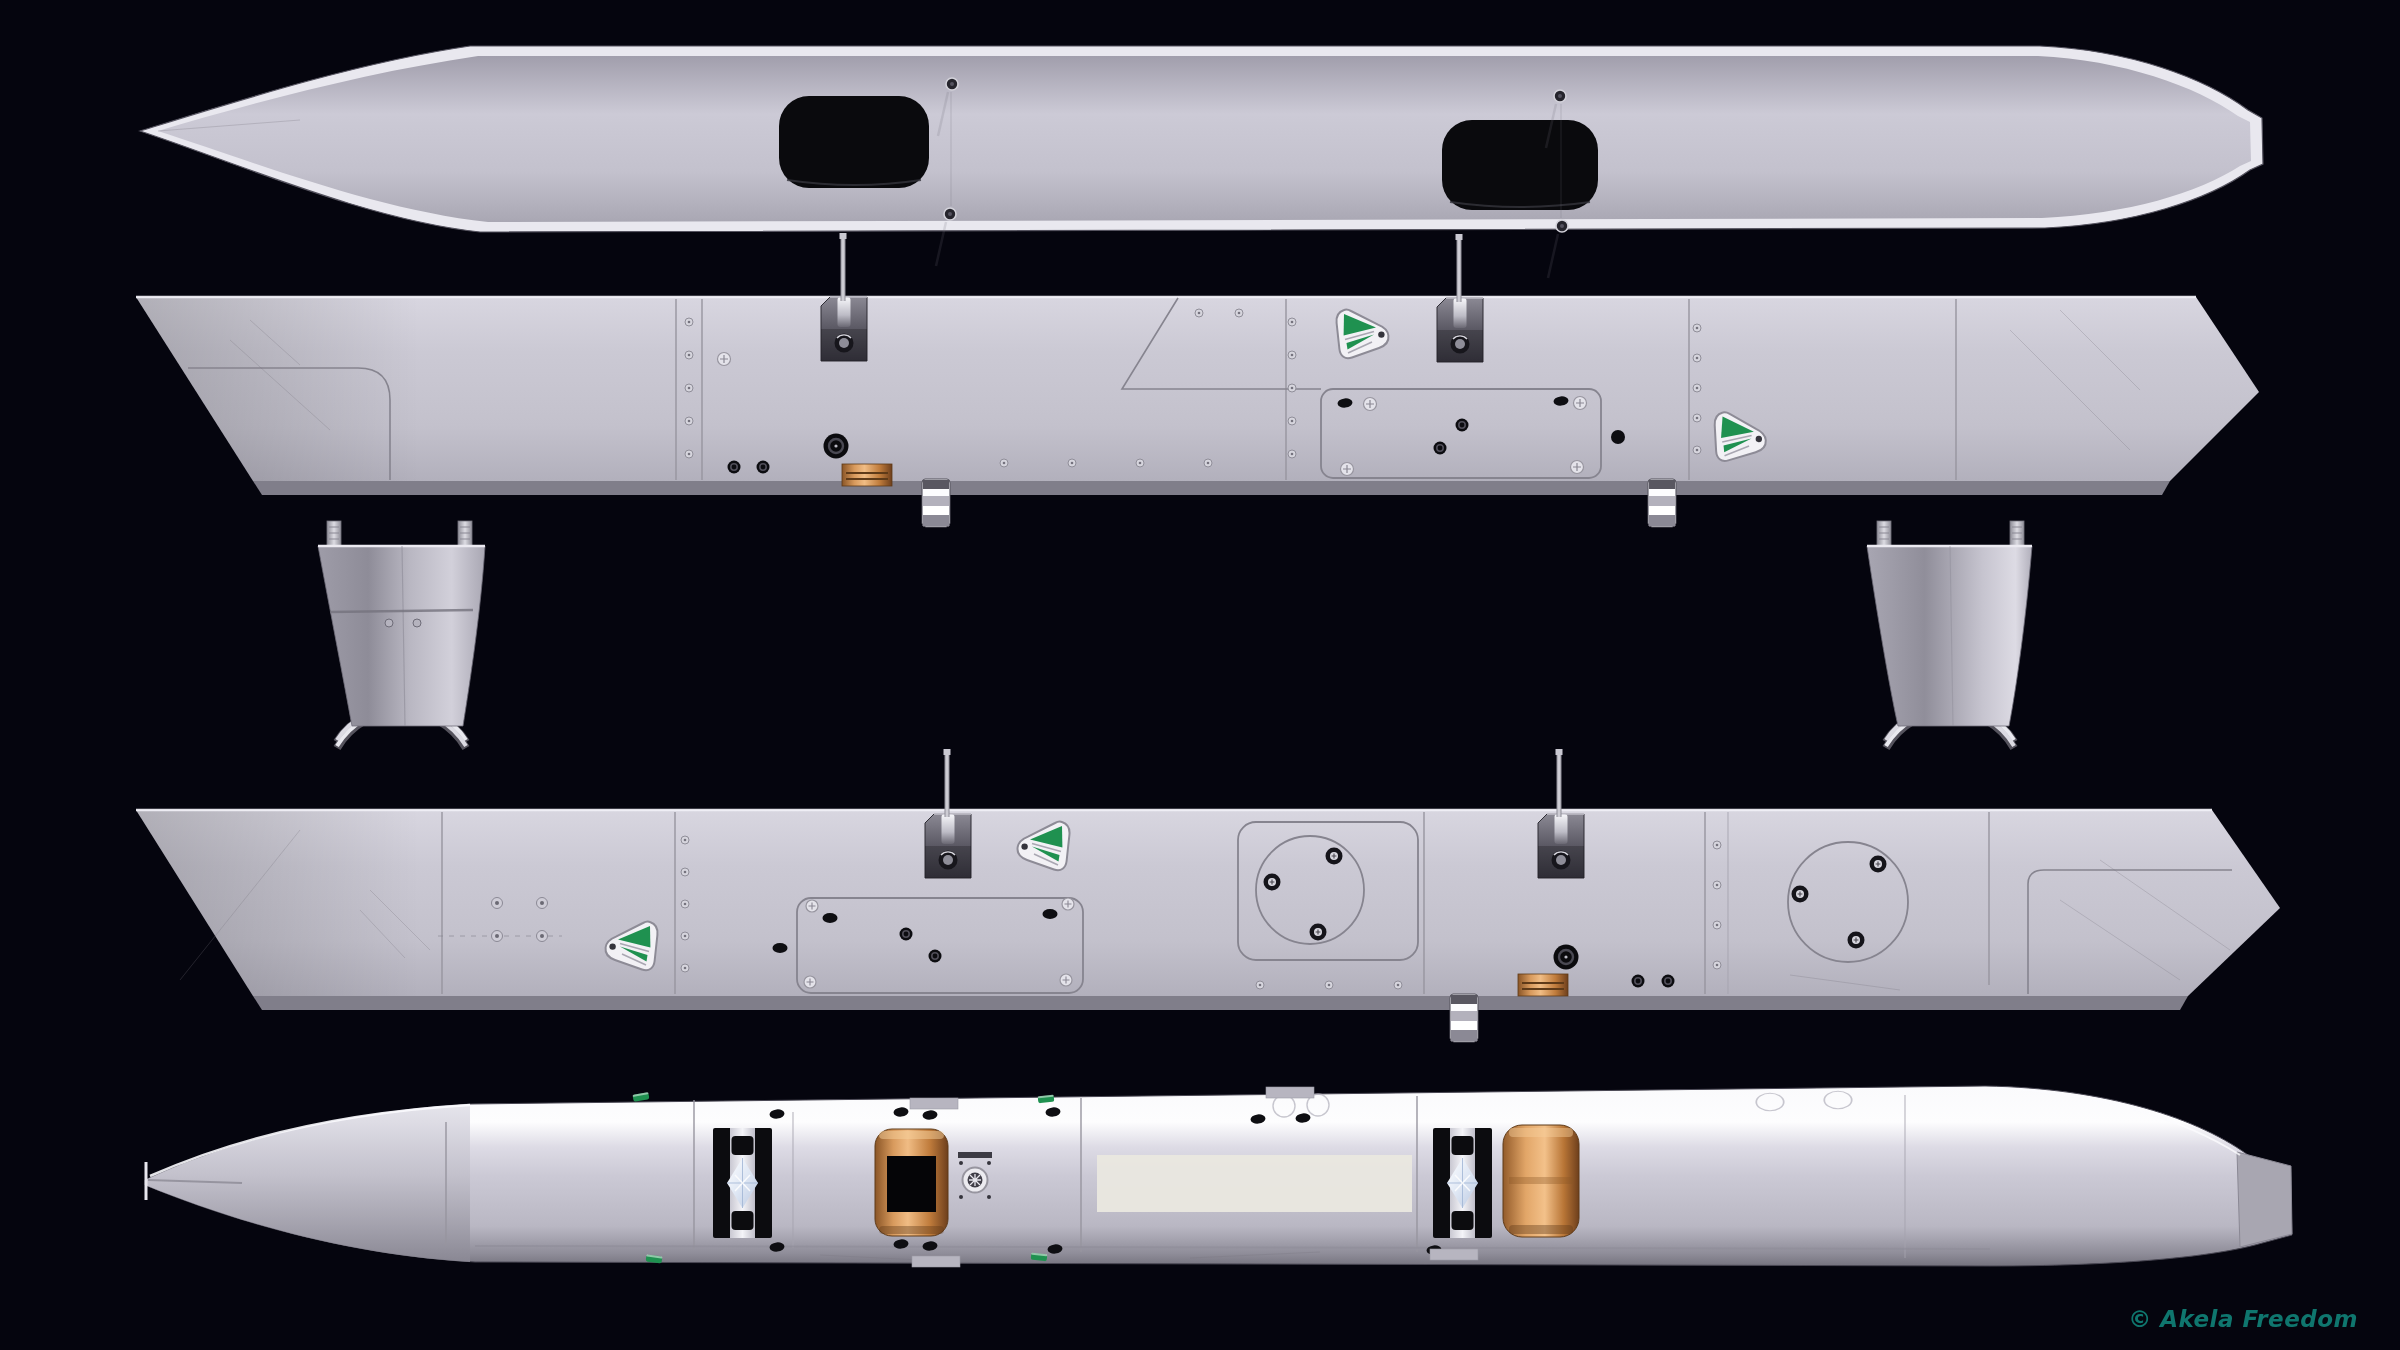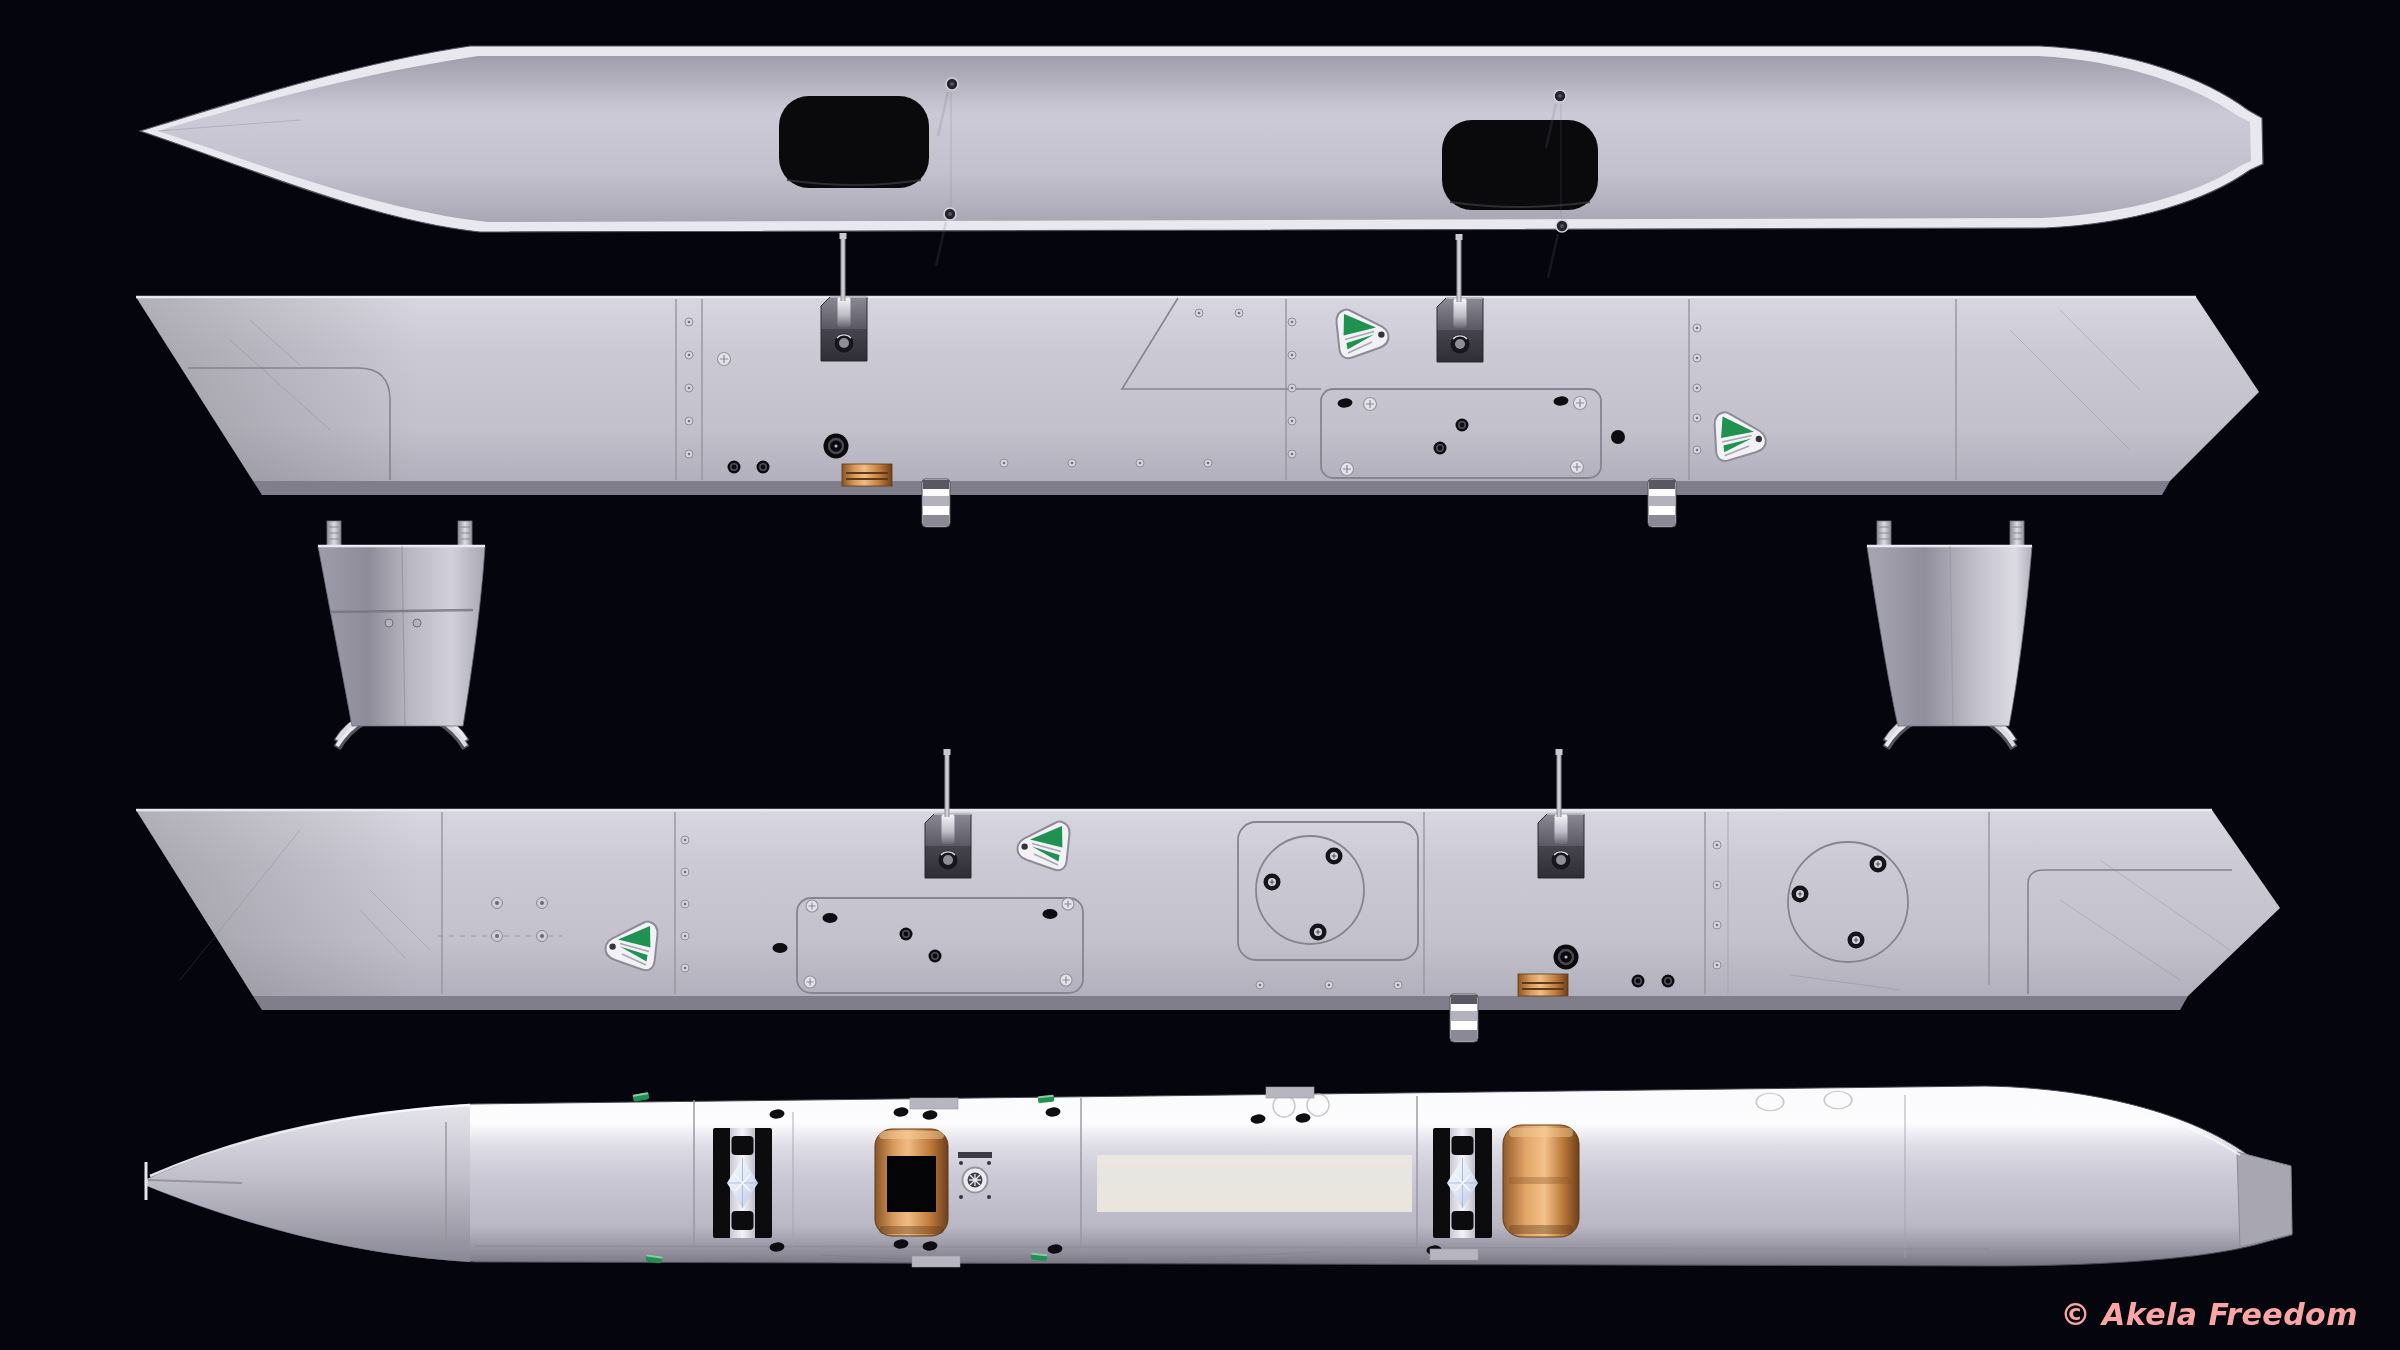--- a/index.html
+++ b/index.html
@@ -7,21 +7,21 @@
   }
   html,body{margin:0;padding:0;}
   body{
     width:2400px;height:1350px;overflow:hidden;position:relative;
     background:var(--background,#05050e);
     font-family:"DejaVu Sans","Liberation Sans",sans-serif;
   }
   #scene{position:absolute;left:0;top:0;}
   .watermark{
     position:absolute;right:42px;bottom:18px;
-    color:#fca5a5;font-size:30px;font-weight:bold;font-style:italic;
+    color:#0f766e;font-size:23px;font-weight:bold;font-style:italic;
     letter-spacing:.5px;
   }
   .seam{stroke:#97959f;stroke-width:1.4;fill:none;}
   .seam-soft{stroke:#a5a3ae;stroke-width:1.1;fill:none;opacity:.8;}
   .panel-line{stroke:#86848f;stroke-width:1.6;fill:none;}
   .edge-hi{stroke:#f0eff5;stroke-width:2.4;fill:none;opacity:.95;}
   .scratch{stroke:#76747f;stroke-width:1;fill:none;opacity:.28;}
   .dashed{stroke:#84828d;stroke-width:1;fill:none;stroke-dasharray:5 6;opacity:.6;}
 </style>
 </head>

